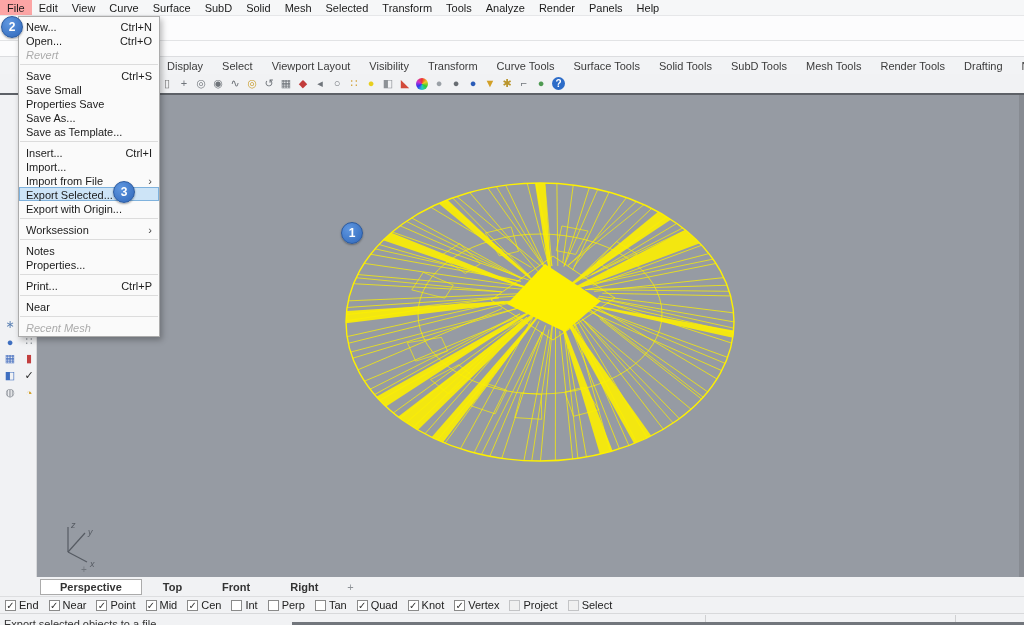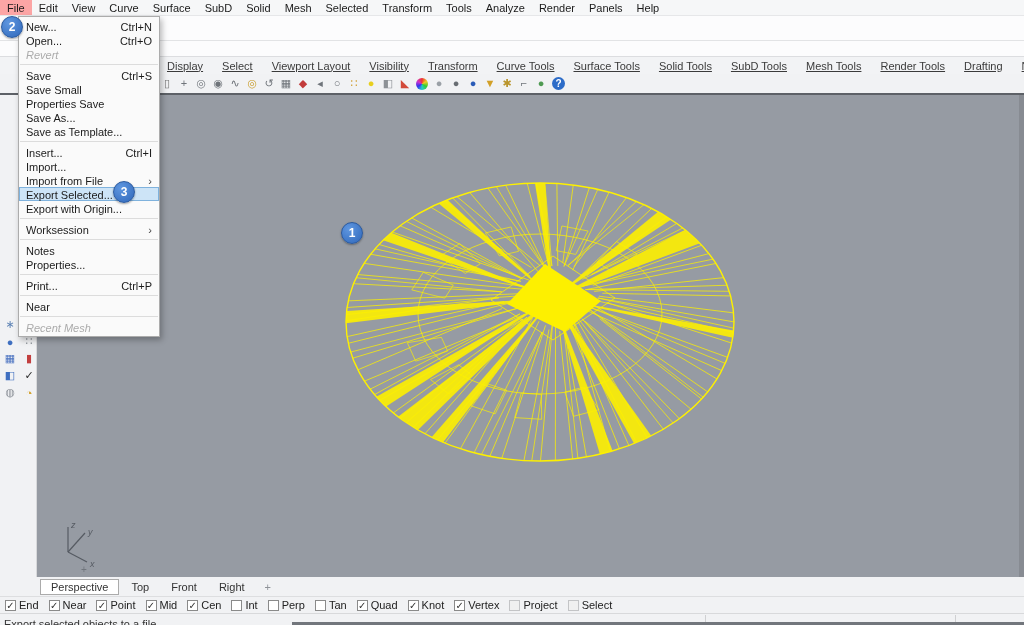--- a/index.html
+++ b/index.html
@@ -14,21 +14,21 @@
   .mitem.active { background:#fca5a5; }
 
   
   .cmdarea { position:absolute; left:0; top:16px; width:1024px; height:41px; background:#fcfcfd; }
   .cmdline { position:absolute; left:0; top:24px; width:1024px; height:0; border-top:1px solid #e2e3e5; }
   .cmdarea { border-bottom:1px solid #dcdde0; }
 
   
   .tabrow { position:absolute; left:0; top:57px; width:1024px; height:17px; background:#f2f3f5;
     display:flex; align-items:center; gap:19px; padding-left:167px; font-size:11px; color:#3b3b3b; }
-  .tabrow .ttab { white-space:nowrap;text-decoration:underline; }
+  .tabrow .ttab { white-space:nowrap; }
 
   
   .toolrow { position:absolute; left:0; top:74px; width:1024px; height:21px; background:#f1f2f4;
     display:flex; align-items:center; gap:1px; padding-left:159px; border-bottom:2px solid #5d6167; }
   .ticon { width:16px; height:15px; display:flex; align-items:center; justify-content:center;
     font-size:11px; line-height:15px; }
   .ticon.help { border-radius:50%; width:13px; height:13px; font-weight:bold; font-size:10px; margin:0 2px; }
   .ticon.wheel { border-radius:50%; width:12px; height:12px; margin:0 2px;
     background:conic-gradient(#e33,#ec2,#3c3,#2cc,#33e,#c3c,#e33); }
 
@@ -38,21 +38,21 @@
     border-right:1px solid #d8d9db; }
   .sicons { display:grid; grid-template-columns:15px 15px; gap:4px 4px; padding:223px 0 0 3px; }
   .sicon { width:14px; height:13px; display:flex; align-items:center; justify-content:center; font-size:11px; }
   .viewport { position:absolute; left:37px; top:0; right:0; bottom:0; background:#969ba3;
     border-right:5px solid #878b92; }
   .viewport svg { position:absolute; left:0; top:0; width:100%; height:100%; }
 
   
   .vptabs { position:absolute; left:0; top:577px; width:1024px; height:19px; background:#f1f2f4;
     display:flex; align-items:center; gap:2px; padding-left:40px; font-size:11px; color:#333; }
-  .vptab { padding:1px 10px; }
+  .vptab { padding:1px 19px;font-weight:bold; }
   .vptab.active { background:#fff; border:1px solid #ababab; }
   .vpadd { color:#8f9398; margin-left:8px; font-size:11px; }
 
   
   .osnap { position:absolute; left:0; top:596px; width:1024px; height:17px; background:#f1f2f4;
     border-top:1px solid #dddee0; display:flex; align-items:center; gap:10px; padding-left:5px;
     font-size:11px; color:#222; }
   .os { display:flex; align-items:center; }
   .cb { width:11px; height:11px; border:1px solid #8a8a8a; background:#fff; font-size:10px;
     line-height:9px; text-align:center; color:#333; margin-right:3px; }

